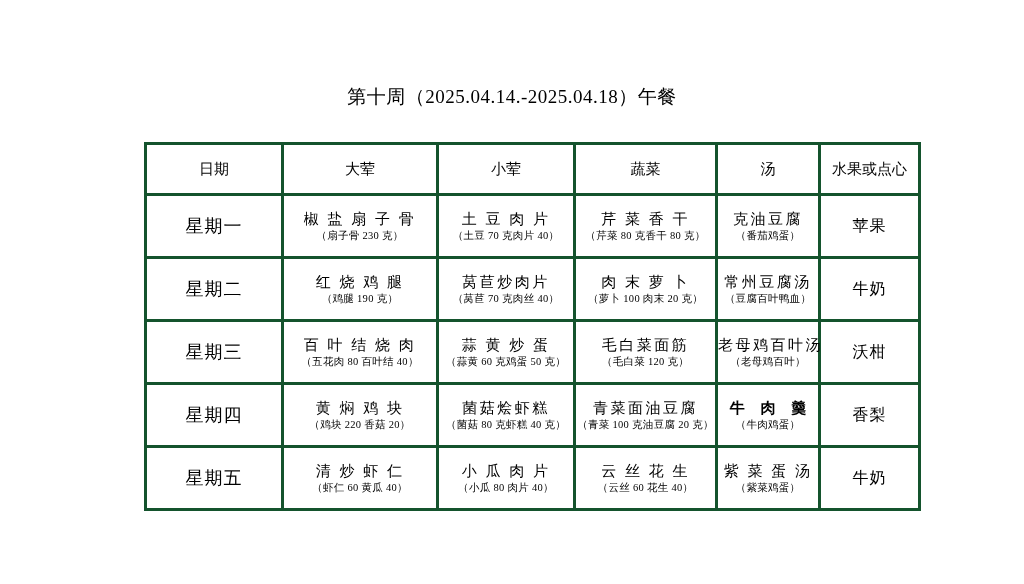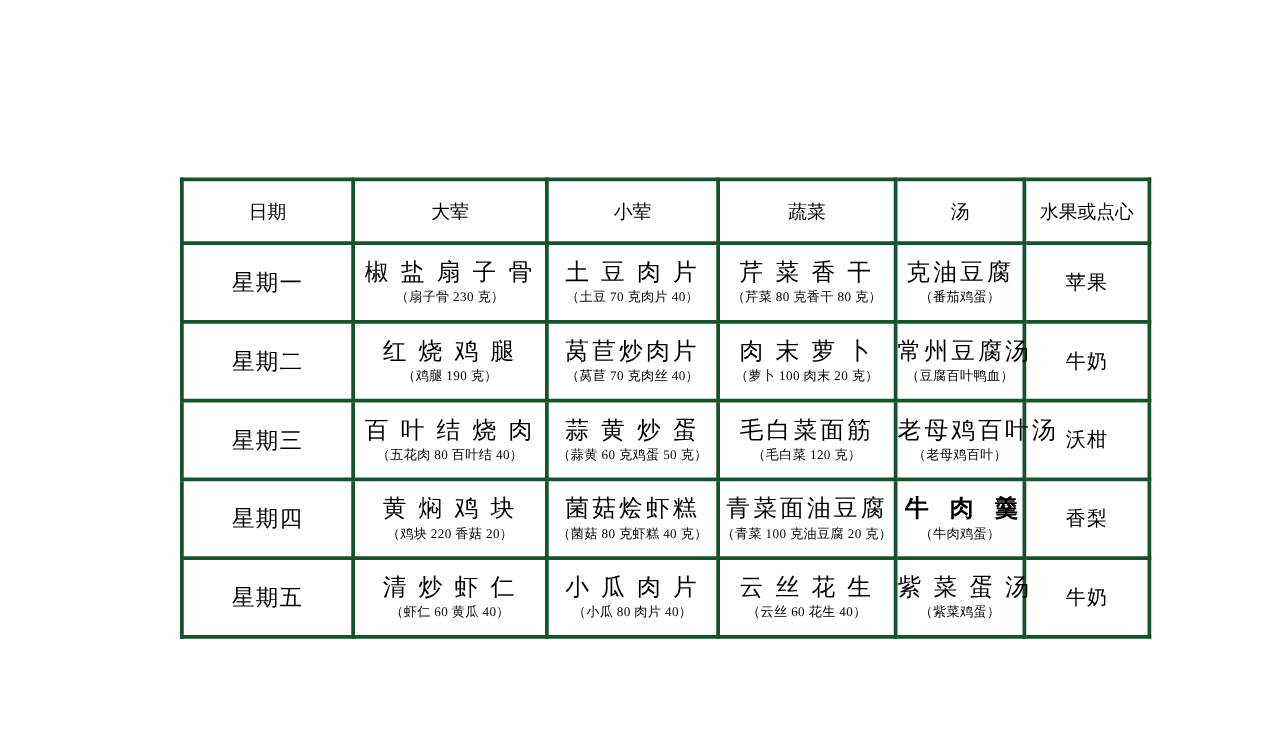--- a/index.html
+++ b/index.html
@@ -62,21 +62,21 @@
 
   .daycell {
     font-size: 18px;
     letter-spacing: 1px;
   }
   .dishcell {
     padding: 4px 6px;
     line-height: 1.35;
   }
   .dish-name {
-    font-size: 19px;
+    font-size: 15px;
     letter-spacing: 2.5px;
     display: block;
     white-space: nowrap;
   }
   .dish-name.spread {
     letter-spacing: 6px;
     padding-left: 6px;
     font-weight: bold;
   }
   .dish-sub {
@@ -89,20 +89,21 @@
   .fruitcell {
     font-size: 16px;
     letter-spacing: 1px;
   }
 </style>
 </head>
 <body>
 
 <div class="page">
 
+  <div class="doc-title">第十周（2025.04.14.-2025.04.18）午餐</div>
 
   <table class="menu-table">
     <colgroup>
       <col class="col-day">
       <col class="col-meat">
       <col class="col-small">
       <col class="col-veg">
       <col class="col-soup">
       <col class="col-fruit">
     </colgroup>

